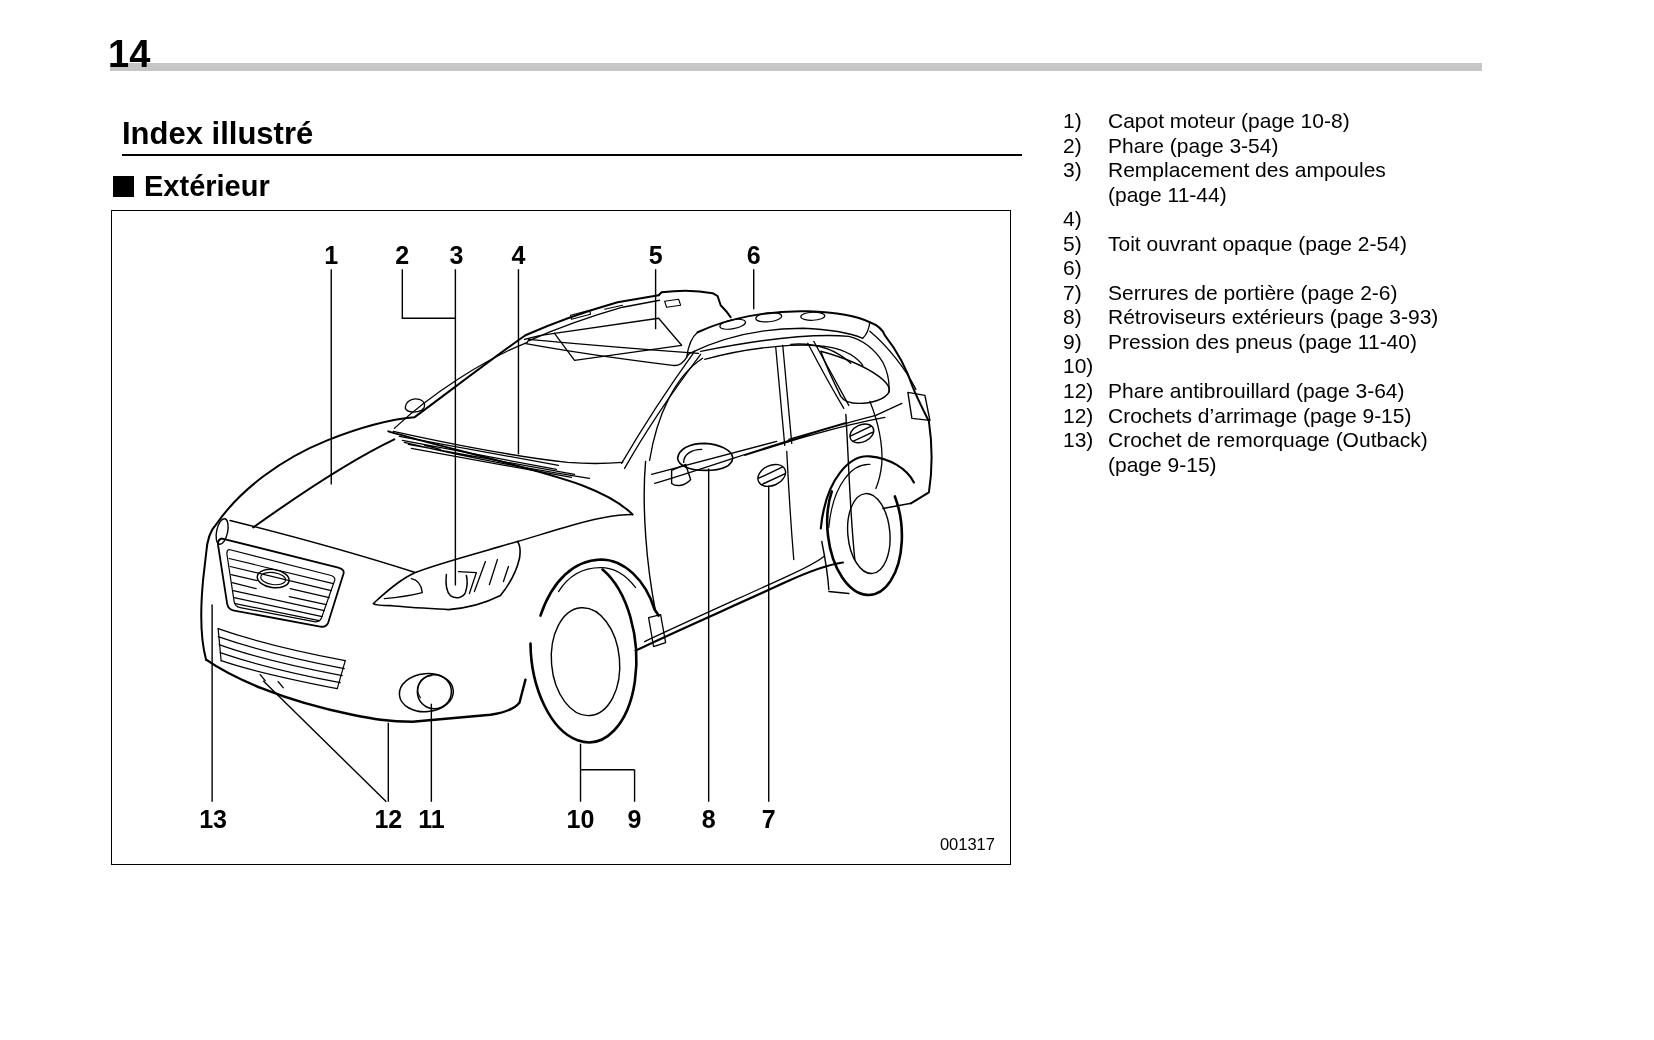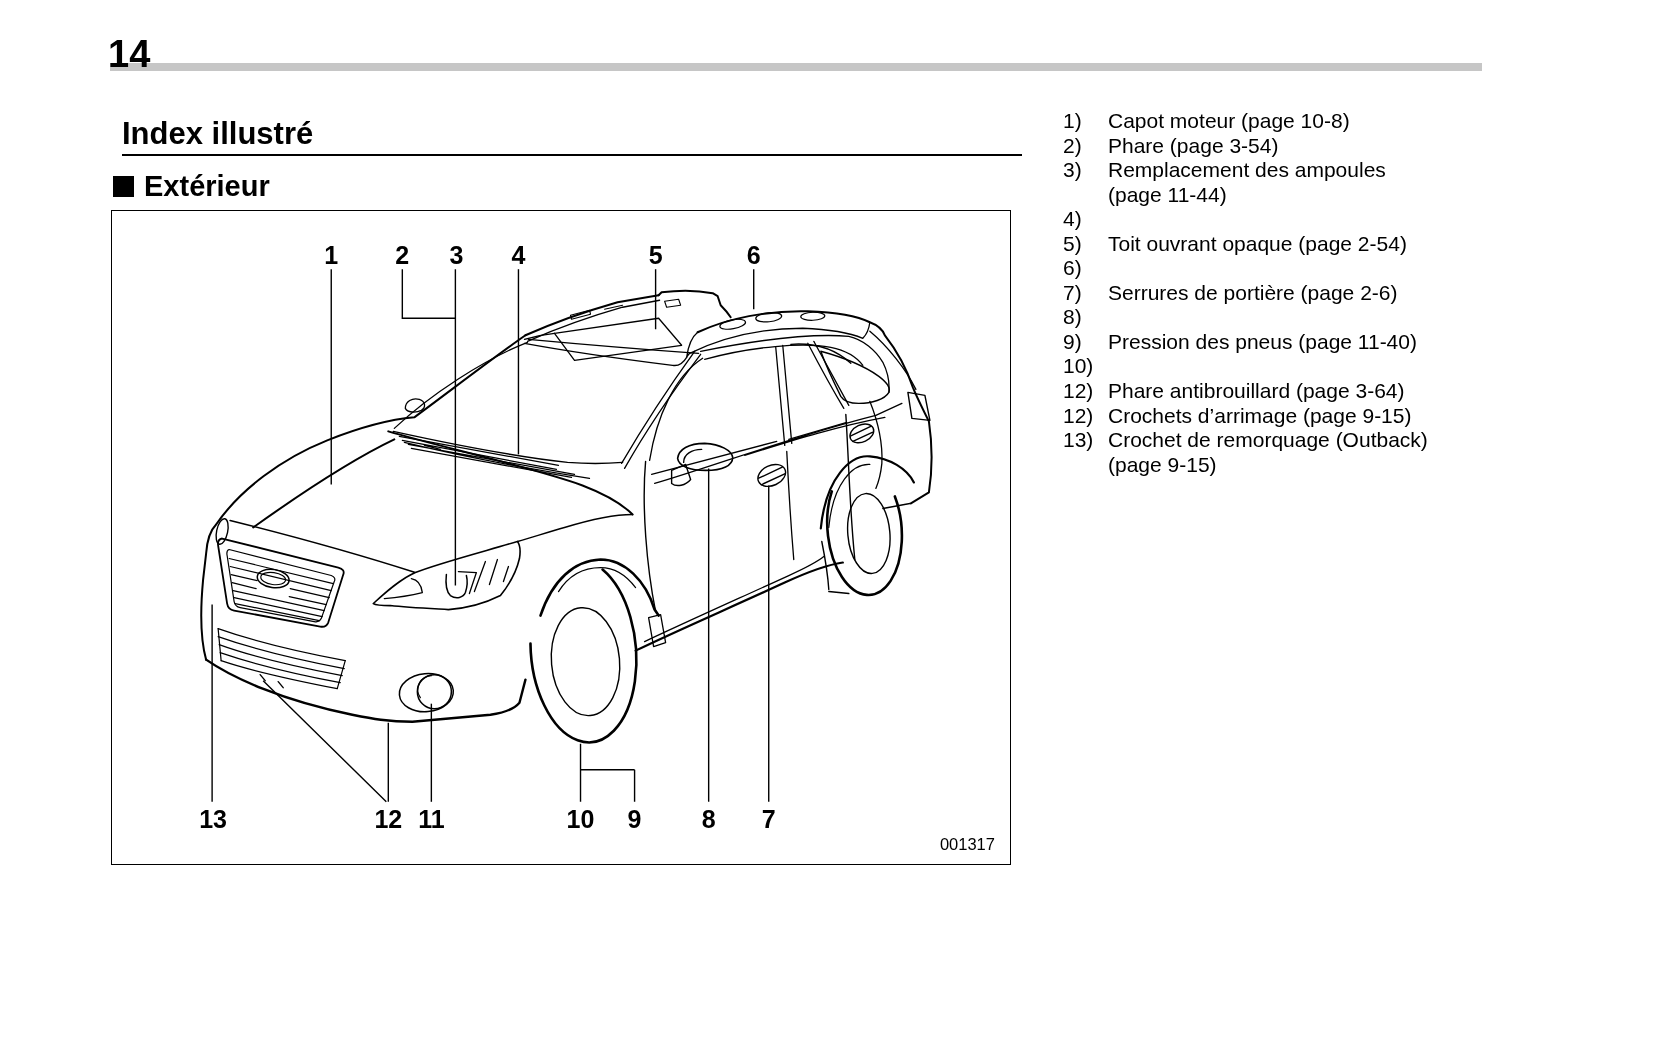--- a/index.html
+++ b/index.html
@@ -44,20 +44,21 @@
     </div>
 <div class="item">
       <span class="n">6)</span>
     </div>
 <div class="item">
       <span class="n">7)</span>
       <span class="t">Serrures de portière (page 2-6)</span>
     </div>
 <div class="item">
       <span class="n">8)</span>
+      <span class="t">Rétroviseurs extérieurs (page 3-93)</span>
     </div>
 <div class="item">
       <span class="n">9)</span>
       <span class="t">Pression des pneus (page 11-40)</span>
     </div>
 <div class="item">
       <span class="n">10)</span>
     </div>
 <div class="item">
       <span class="n">12)</span>

